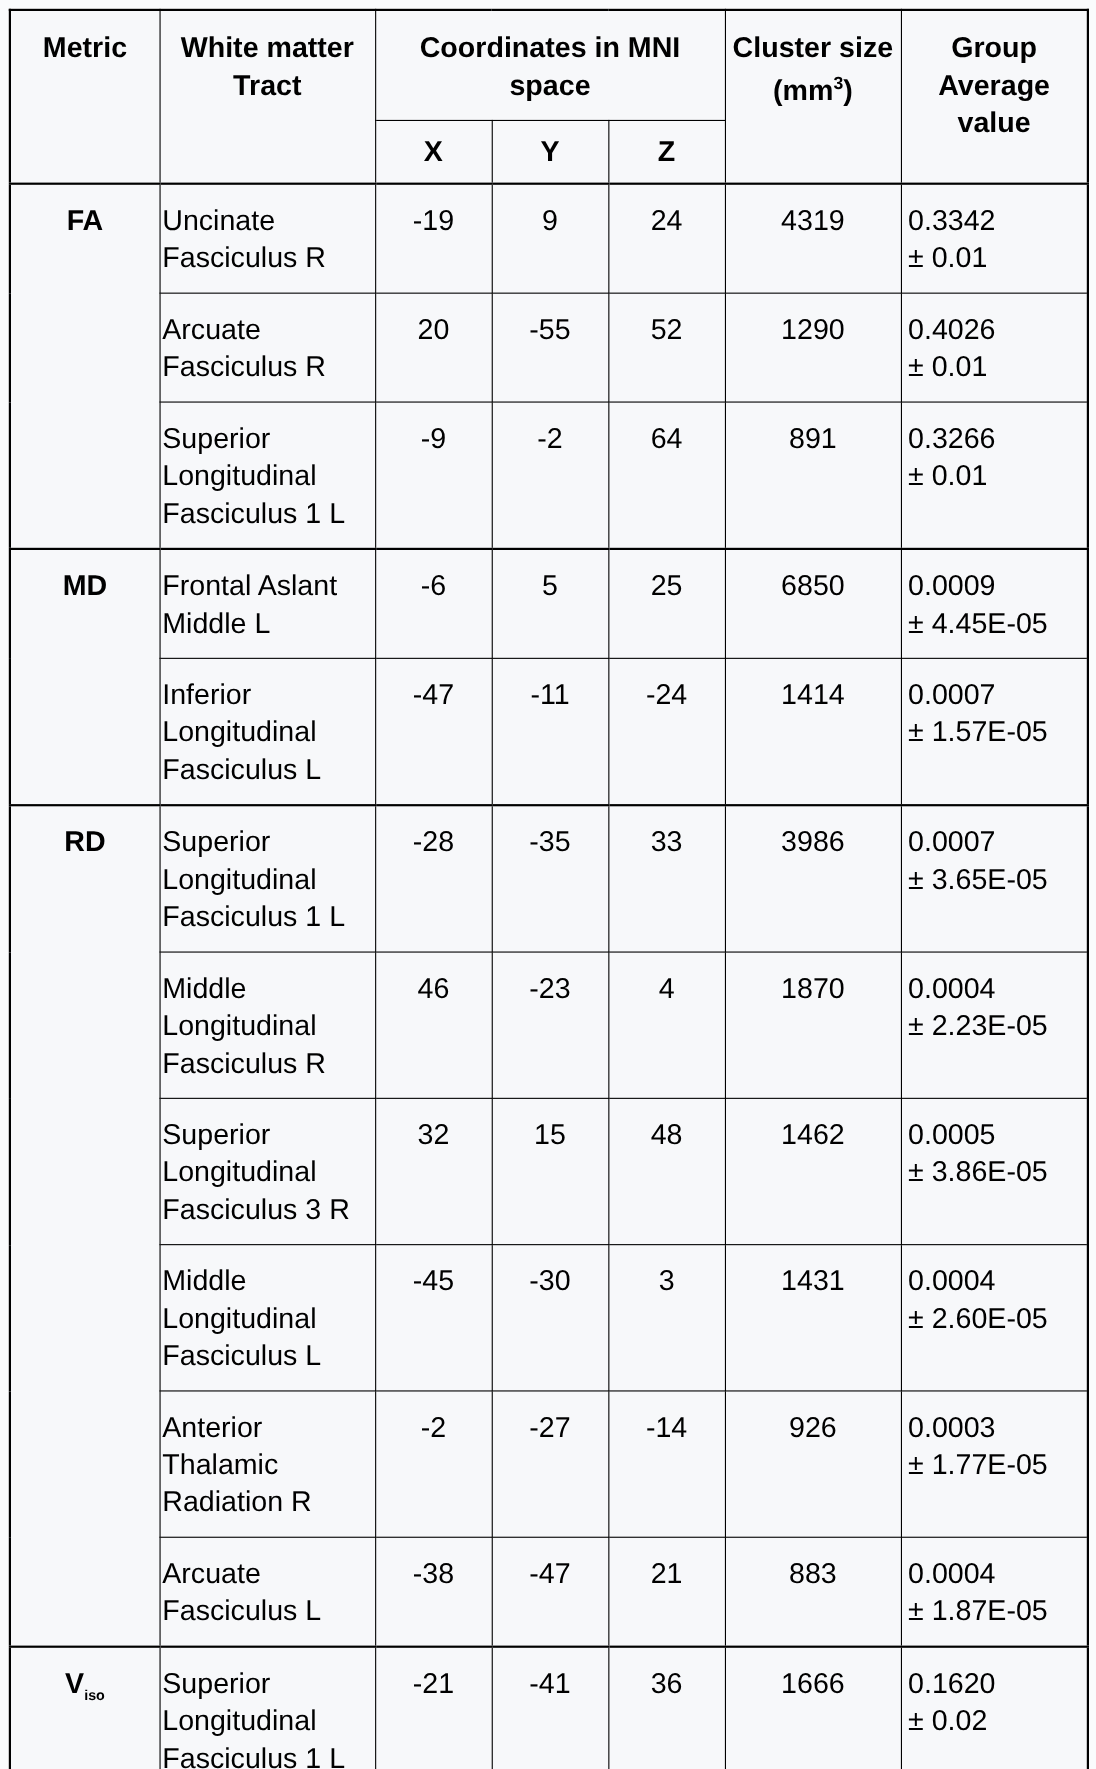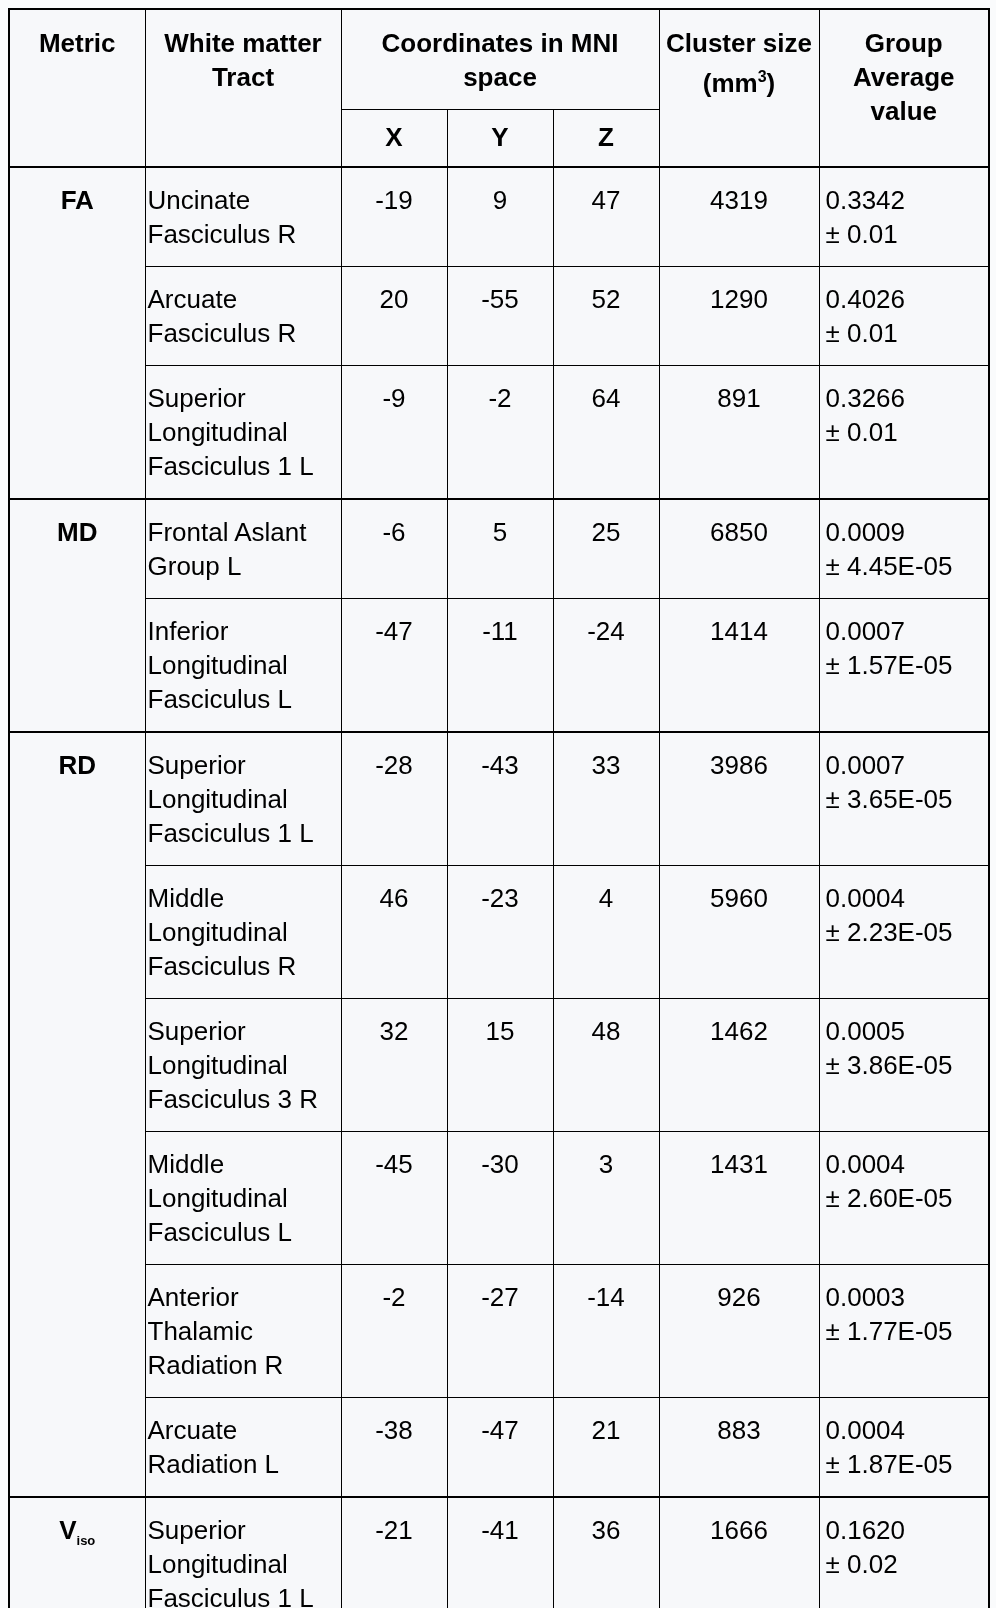--- a/index.html
+++ b/index.html
@@ -92,21 +92,21 @@
         <th>Y</th>
         <th>Z</th>
       </tr>
     </thead>
     <tbody>
         <tr class="section-start">
           <td class="metric-cell" rowspan="3"><span>FA</span><sub></sub></td>
           <td class="tract-cell">Uncinate Fasciculus R</td>
           <td>-19</td>
           <td>9</td>
-          <td>47</td>
+          <td>24</td>
           <td>4319</td>
           <td>
             <div class="value-line">0.3342</div>
             <div class="error-line">± 0.01</div>
           </td>
         </tr>
         <tr>
           <td class="tract-cell">Arcuate Fasciculus R</td>
           <td>20</td>
           <td>-55</td>
@@ -123,21 +123,21 @@
           <td>-2</td>
           <td>64</td>
           <td>891</td>
           <td>
             <div class="value-line">0.3266</div>
             <div class="error-line">± 0.01</div>
           </td>
         </tr>
         <tr class="section-start">
           <td class="metric-cell" rowspan="2"><span>MD</span><sub></sub></td>
-          <td class="tract-cell">Frontal Aslant Group L</td>
+          <td class="tract-cell">Frontal Aslant Middle L</td>
           <td>-6</td>
           <td>5</td>
           <td>25</td>
           <td>6850</td>
           <td>
             <div class="value-line">0.0009</div>
             <div class="error-line">± 4.45E-05</div>
           </td>
         </tr>
         <tr>
@@ -148,34 +148,34 @@
           <td>1414</td>
           <td>
             <div class="value-line">0.0007</div>
             <div class="error-line">± 1.57E-05</div>
           </td>
         </tr>
         <tr class="section-start">
           <td class="metric-cell" rowspan="6"><span>RD</span><sub></sub></td>
           <td class="tract-cell">Superior Longitudinal Fasciculus 1 L</td>
           <td>-28</td>
-          <td>-43</td>
+          <td>-35</td>
           <td>33</td>
           <td>3986</td>
           <td>
             <div class="value-line">0.0007</div>
             <div class="error-line">± 3.65E-05</div>
           </td>
         </tr>
         <tr>
           <td class="tract-cell">Middle Longitudinal Fasciculus R</td>
           <td>46</td>
           <td>-23</td>
           <td>4</td>
-          <td>5960</td>
+          <td>1870</td>
           <td>
             <div class="value-line">0.0004</div>
             <div class="error-line">± 2.23E-05</div>
           </td>
         </tr>
         <tr>
           <td class="tract-cell">Superior Longitudinal Fasciculus 3 R</td>
           <td>32</td>
           <td>15</td>
           <td>48</td>
@@ -201,21 +201,21 @@
           <td>-2</td>
           <td>-27</td>
           <td>-14</td>
           <td>926</td>
           <td>
             <div class="value-line">0.0003</div>
             <div class="error-line">± 1.77E-05</div>
           </td>
         </tr>
         <tr>
-          <td class="tract-cell">Arcuate Radiation L</td>
+          <td class="tract-cell">Arcuate Fasciculus L</td>
           <td>-38</td>
           <td>-47</td>
           <td>21</td>
           <td>883</td>
           <td>
             <div class="value-line">0.0004</div>
             <div class="error-line">± 1.87E-05</div>
           </td>
         </tr>
         <tr class="section-start">

